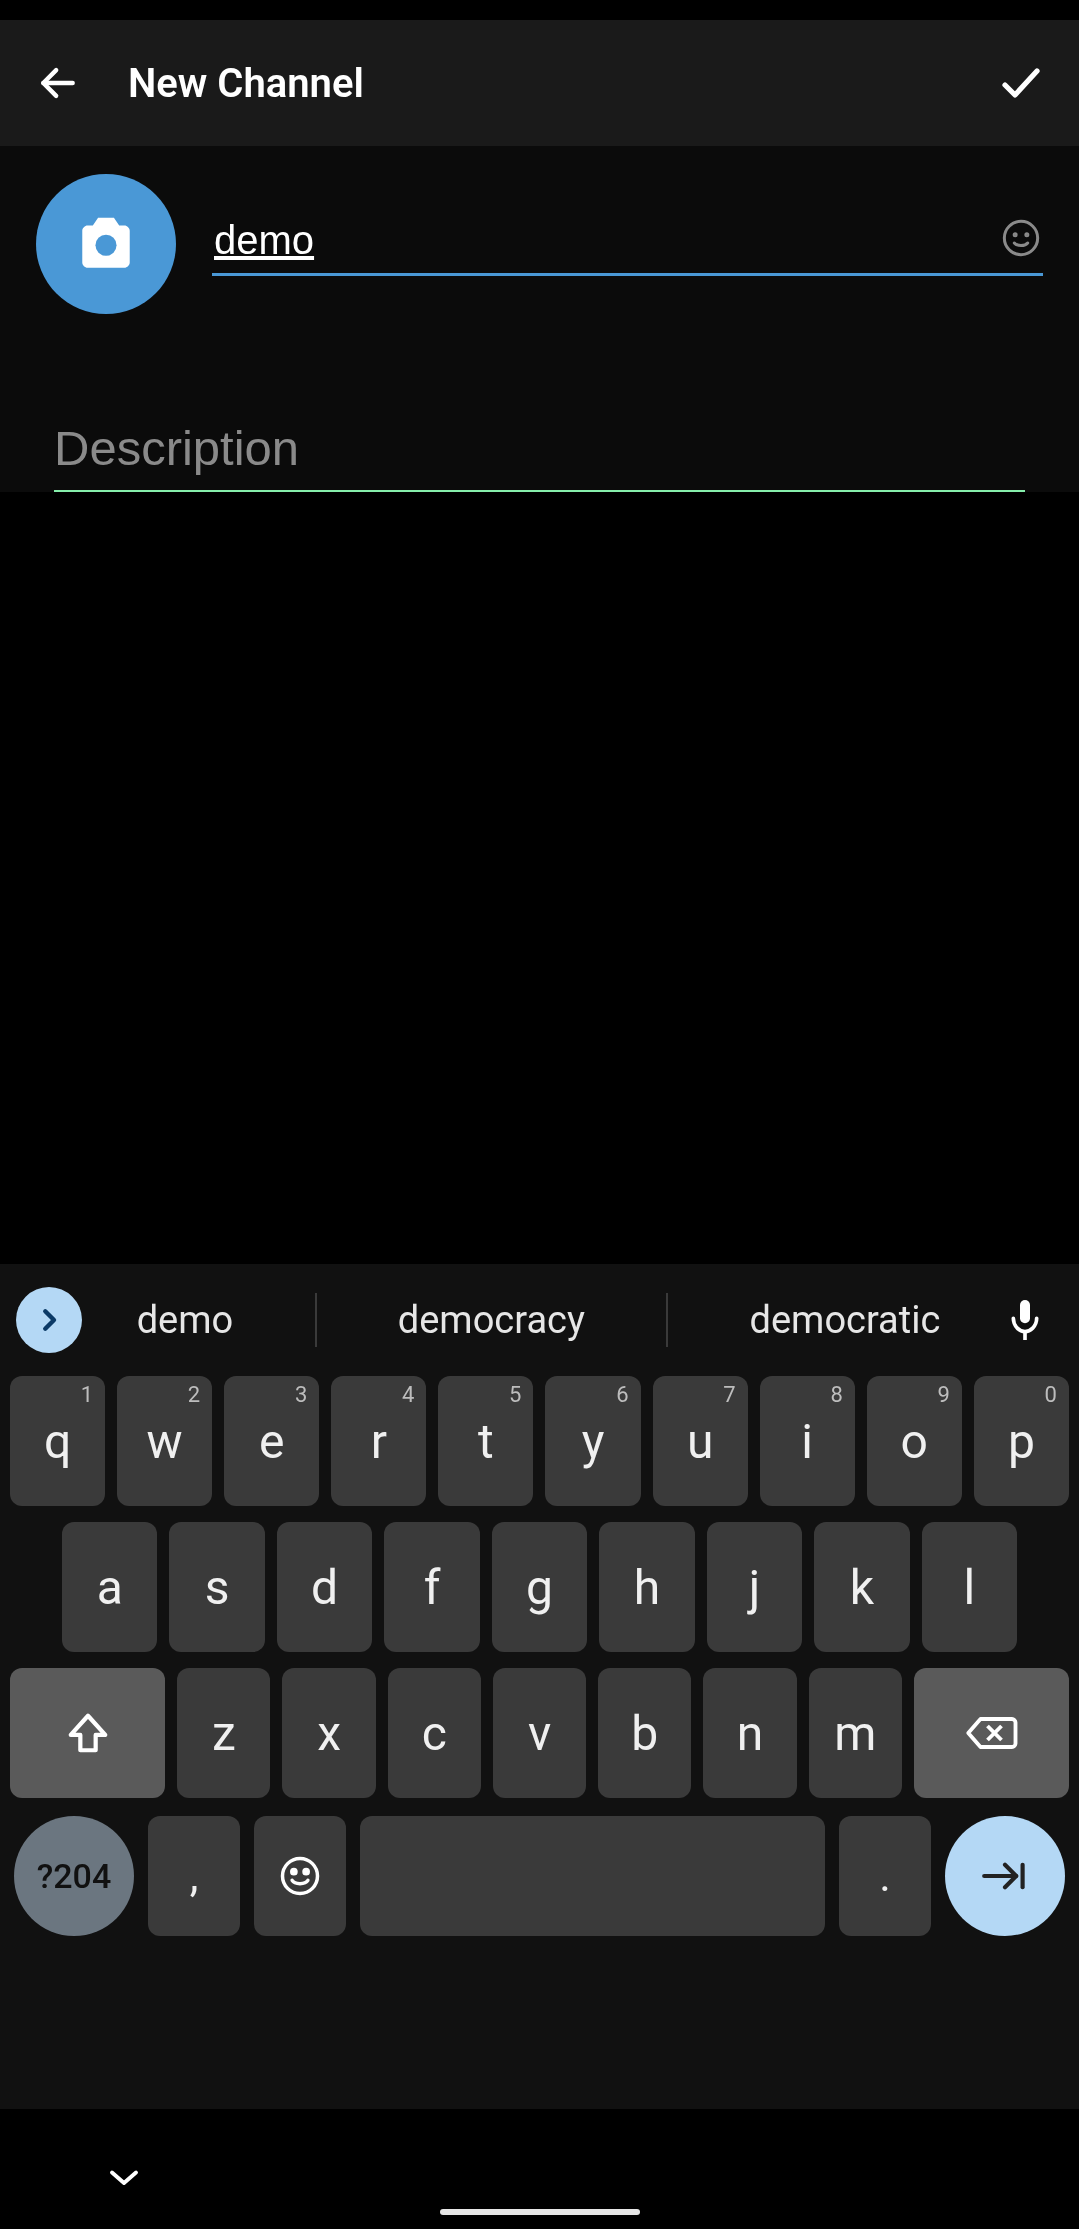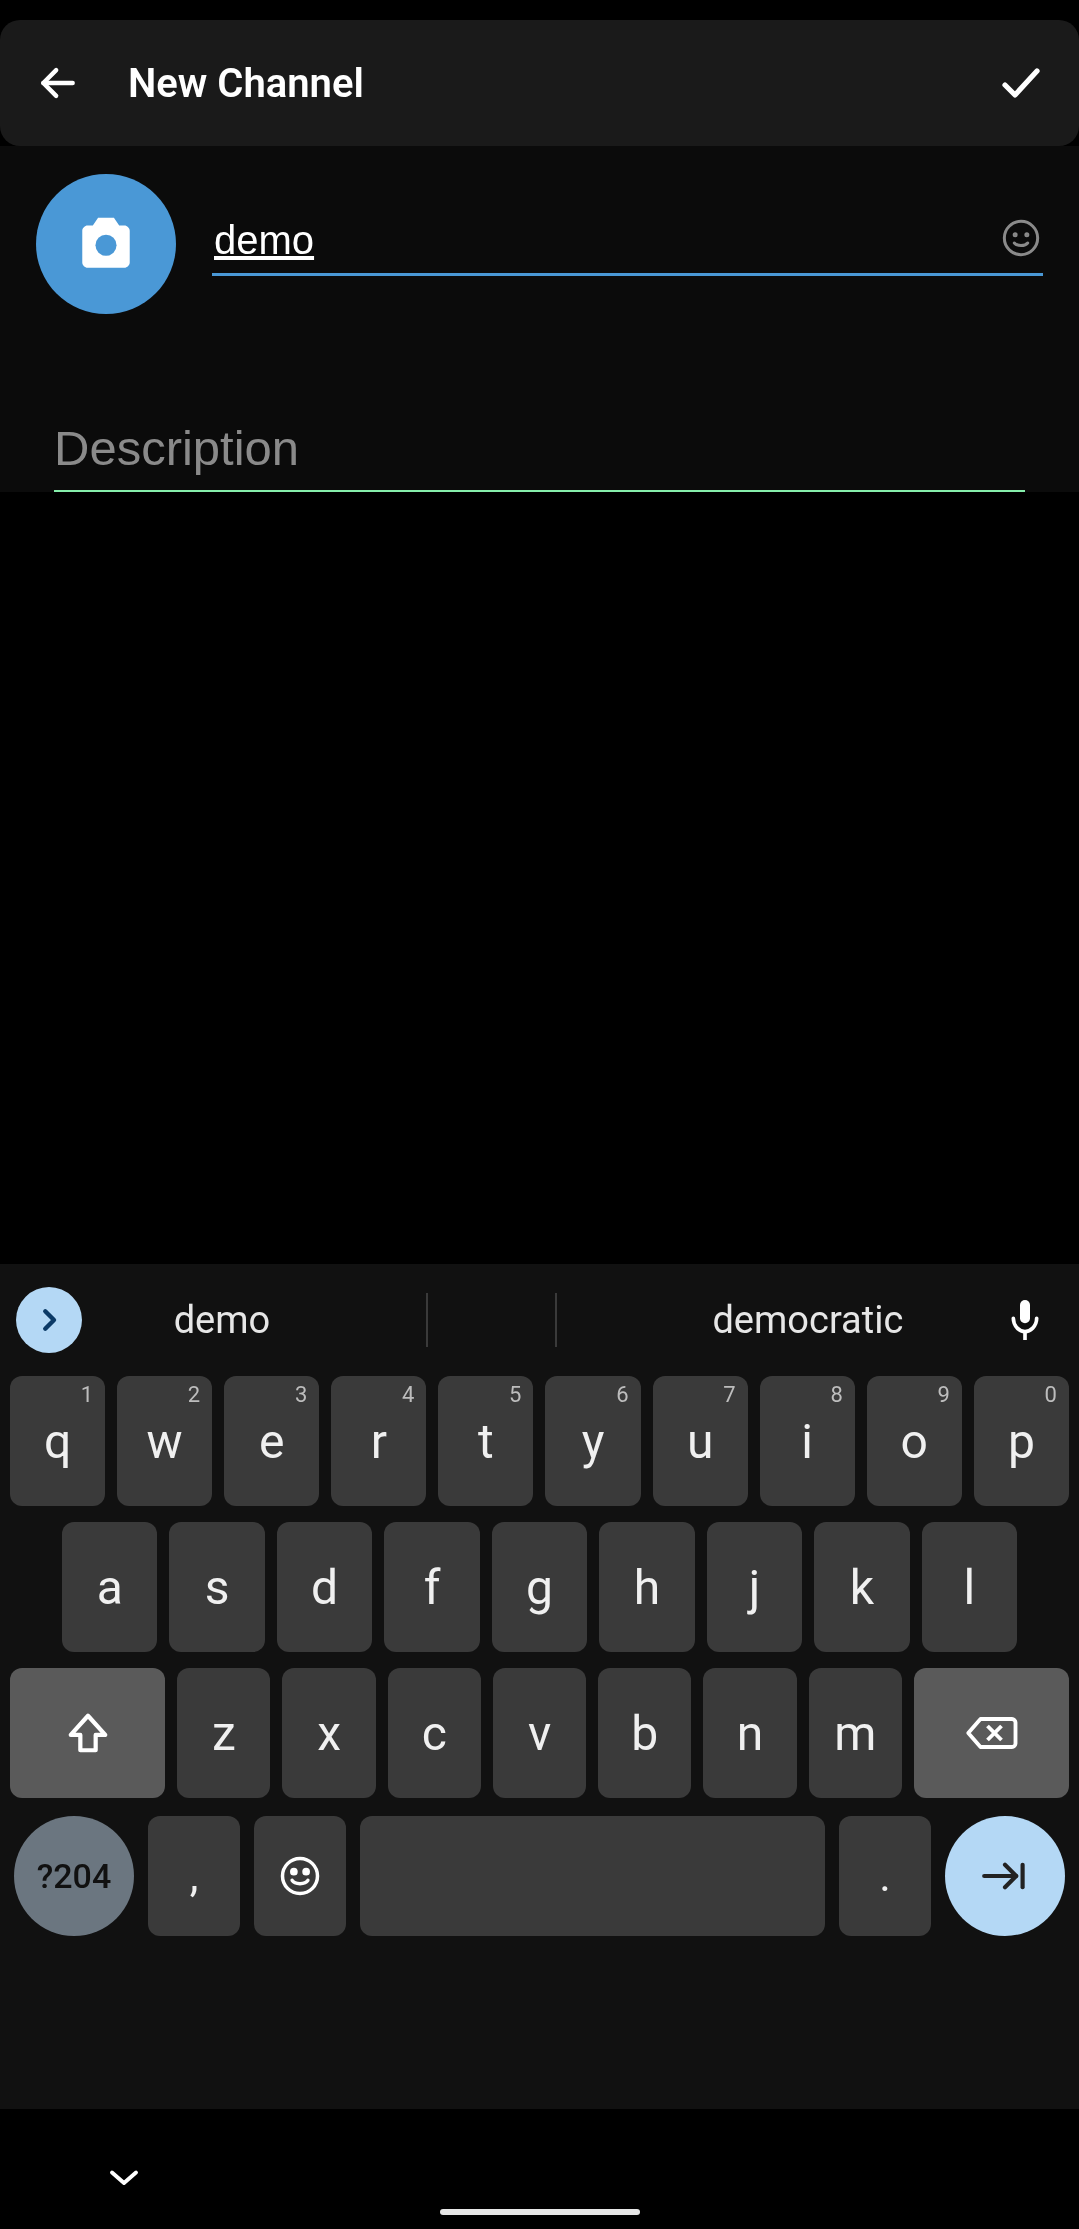--- a/index.html
+++ b/index.html
@@ -14,21 +14,20 @@
   .status-bar {
     height: 20px;
     background: #000;
   }
   .app-bar {
     height: 126px;
     background: #1a1a1a;
     display: flex;
     align-items: center;
     padding: 0 28px;
-    border-radius: 20px;
   }
   .back-btn {
     width: 60px; height: 60px;
     display: flex; align-items: center; justify-content: center;
   }
   .app-title {
     font-size: 40px;
     font-weight: 600;
     margin-left: 40px;
     color: #fff;
@@ -270,20 +269,21 @@
 <div class="keyboard">
   <div class="sugg-row">
     <div class="sugg-expand">
       <svg width="30" height="30" viewBox="0 0 24 24" fill="none" stroke="#0b3a66" stroke-width="3.5" stroke-linecap="round" stroke-linejoin="round">
           <polyline points="9 5 16 12 9 19"></polyline>
         </svg>
     </div>
     <div class="sugg-items">
       <div class="sugg">demo</div>
       <div class="sugg-sep"></div>
+      <div class="sugg">democracy</div>
       <div class="sugg-sep"></div>
       <div class="sugg">democratic</div>
     </div>
     <div class="mic-btn">
       <svg width="40" height="48" viewBox="0 0 24 28" fill="#fff">
           <rect x="9" y="2" width="6" height="14" rx="3"></rect>
           <path d="M5 13 C5 18 9 21 12 21 C15 21 19 18 19 13" fill="none" stroke="#fff" stroke-width="2.2" stroke-linecap="round"></path>
           <line x1="12" y1="21" x2="12" y2="26" stroke="#fff" stroke-width="2.2"></line>
         </svg>
     </div>

